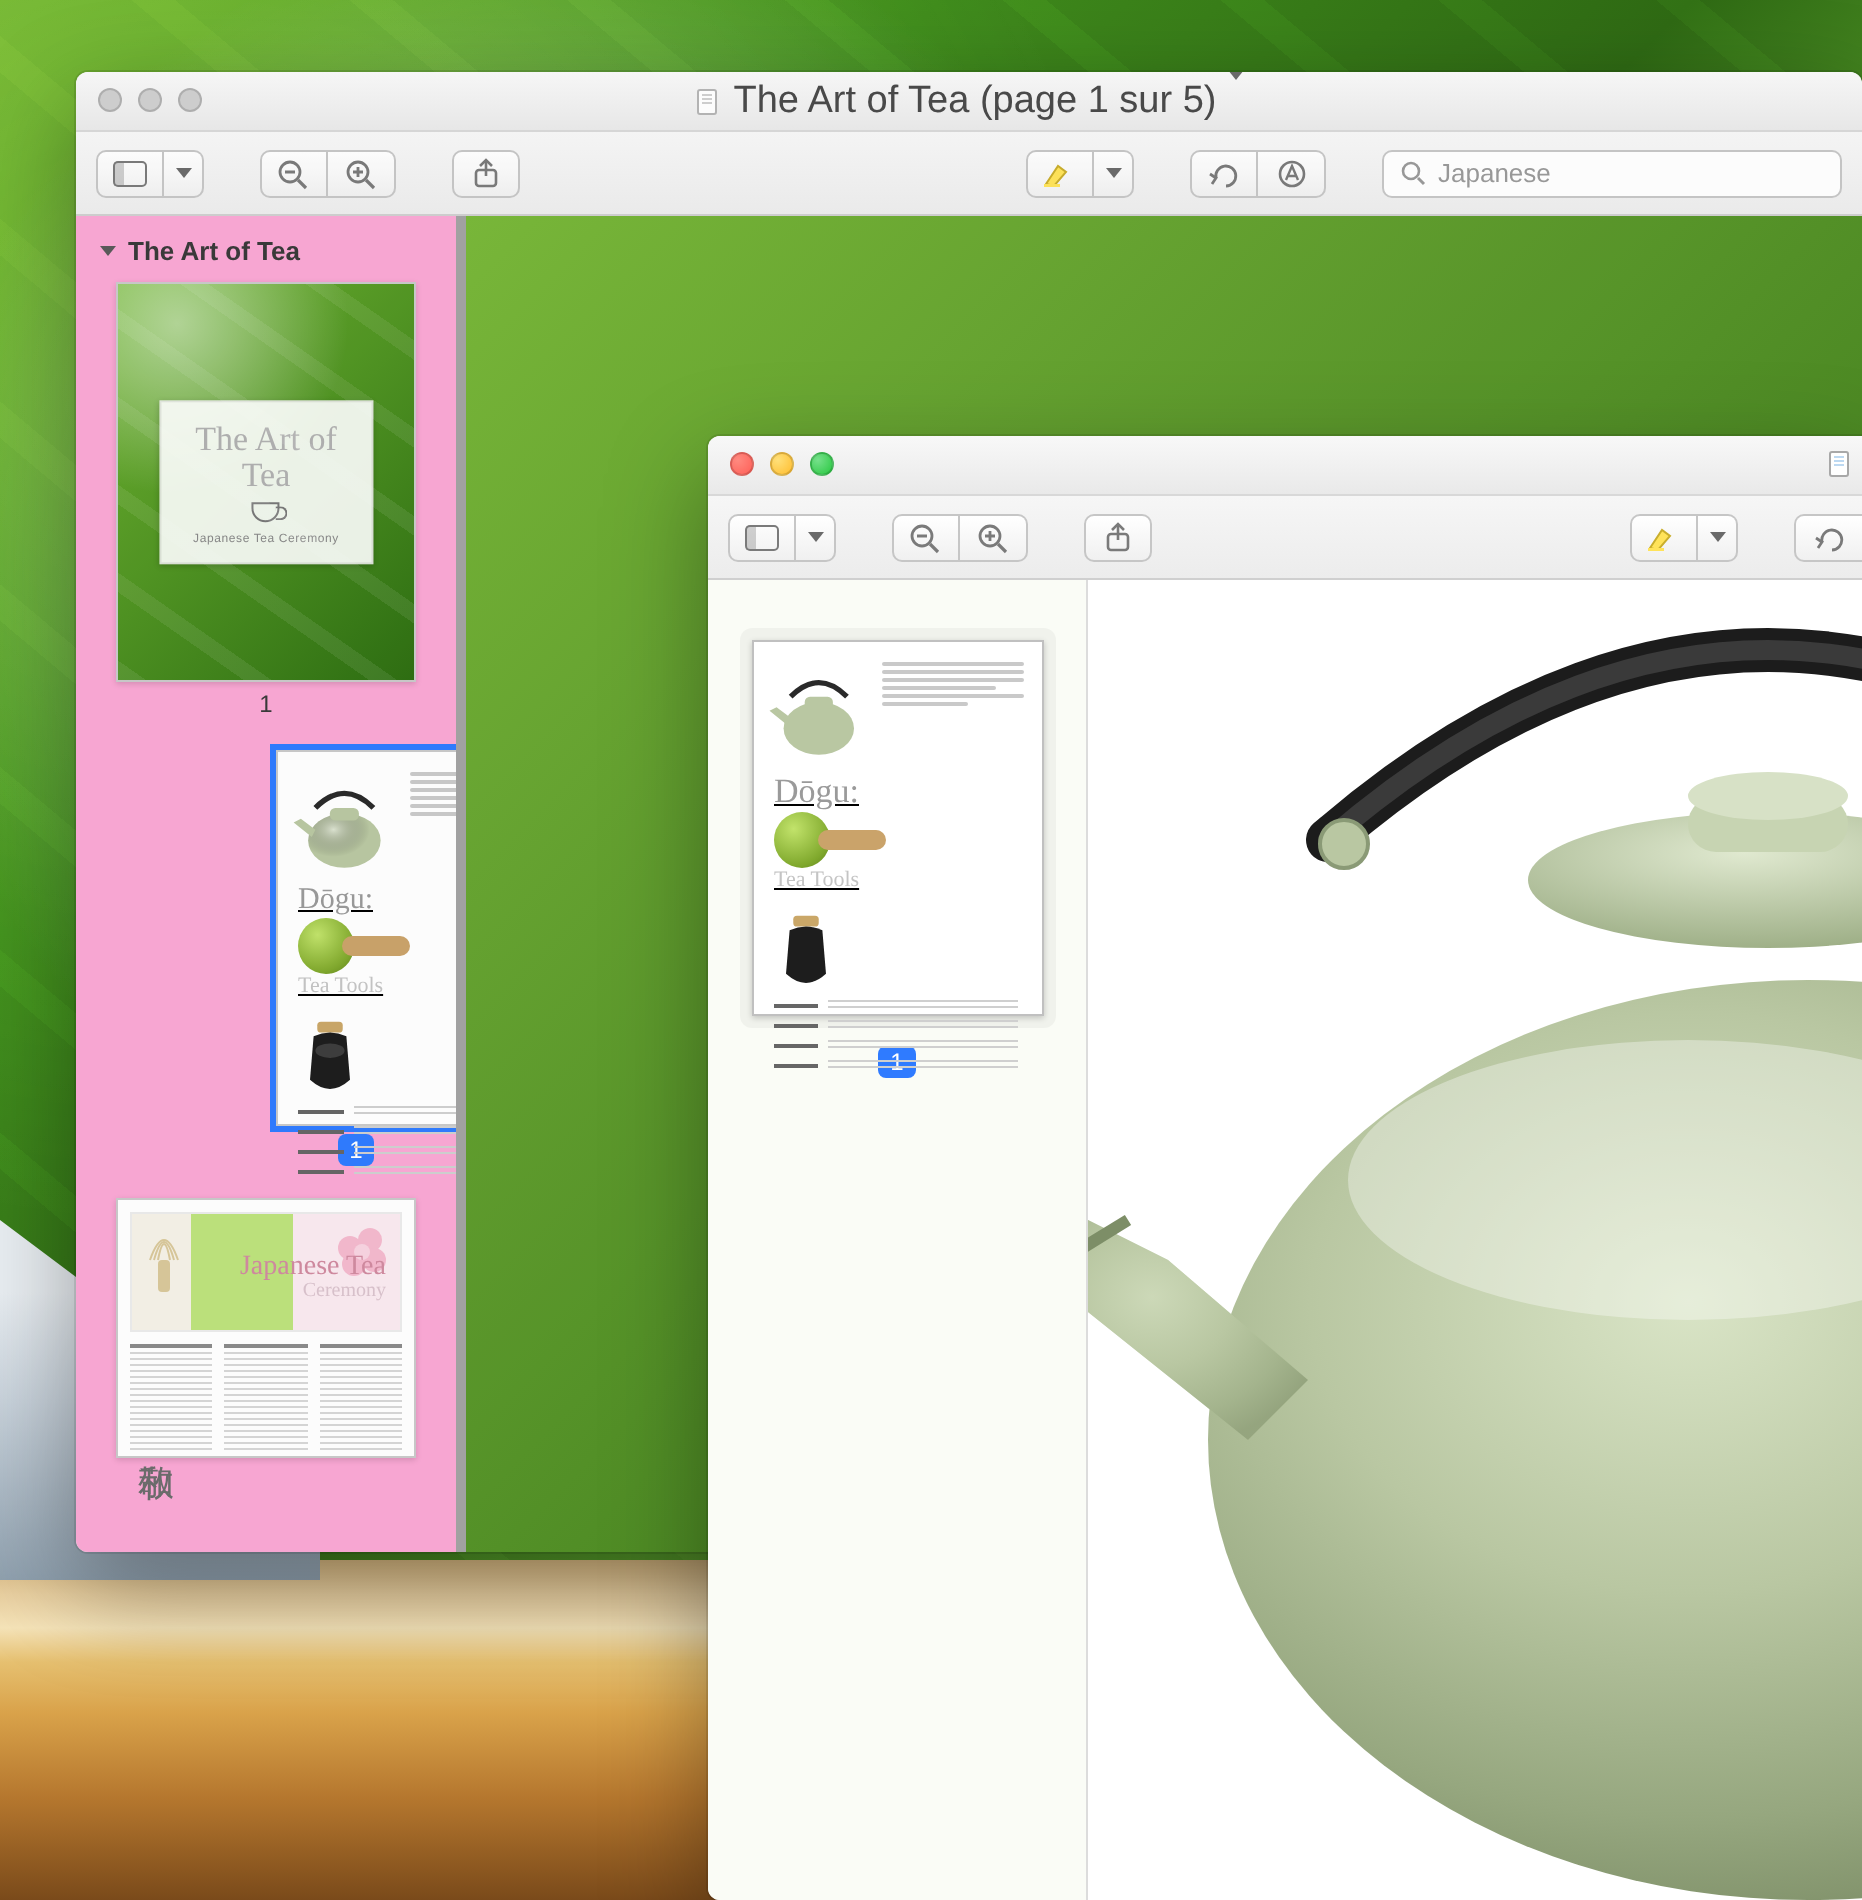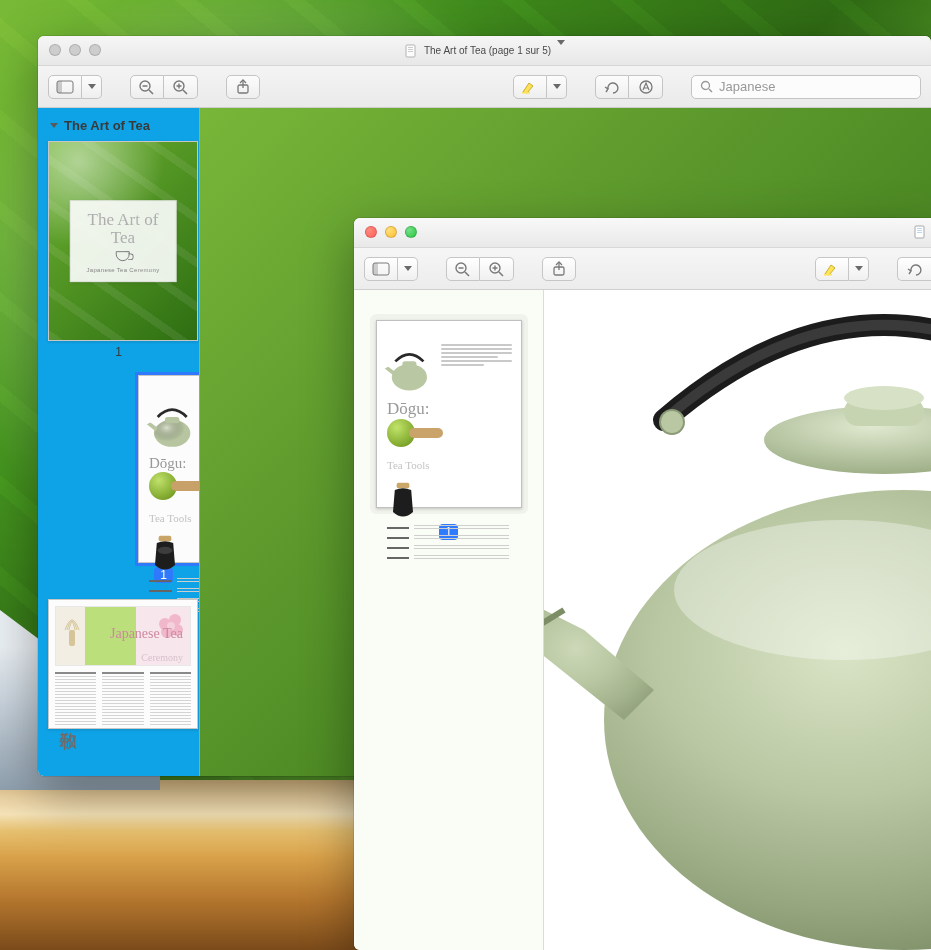--- a/index.html
+++ b/index.html
@@ -42,21 +42,21 @@
     box-shadow:0 18px 50px rgba(0,0,0,.35), 0 0 0 1px rgba(0,0,0,.1);
     overflow:hidden;
     display:flex; flex-direction:column;
   }
   .titlebar {
     height:30px;
     background:linear-gradient(#f8f8f8,#e9e9e9);
     border-bottom:1px solid #d8d8d8;
     display:flex; align-items:center; justify-content:center;
     position:relative;
-    font-size:10px; color:#4a4a4a;
+    font-size:19px; color:#4a4a4a;
   }
   .traffic { position:absolute; left:11px; top:8px; display:flex; gap:8px;}
   .tl-dot { width:12px; height:12px; border-radius:50%; border:0.5px solid rgba(0,0,0,.15);}
   .tl-close{background:radial-gradient(circle at 30% 30%, #ff8a80, #ff5f57);}
   .tl-min{background:radial-gradient(circle at 30% 30%, #ffe07a, #ffbd2e);}
   .tl-max{background:radial-gradient(circle at 30% 30%, #76e08b, #28c840);}
   .tl-dim{background:#cfcfcf;}
   .title-wrap{display:flex;align-items:center;gap:6px;}
   .title-wrap svg{flex:0 0 auto;}
   .title-caret{color:#9a9a9a;}
@@ -85,21 +85,21 @@
   .flex{flex:1;}
   .search{
     flex:1; max-width:230px; height:24px; border:1px solid #c6c6c6; border-radius:5px;
     background:#fff; display:flex;align-items:center; padding:0 8px; color:#9a9a9a; gap:6px;
     font-size:13px;
   }
 
   
   .win-body{flex:1; display:flex; min-height:0;}
   .sidebar{
-    width:162px; background:#0ea5e9; border-right:1px solid #a3a3a3;
+    width:195px; background:#f9a8d4; border-right:5px solid #a3a3a3;
     overflow:auto; padding:8px 10px 20px;
   }
   .sb-head{display:flex;align-items:center;gap:6px;font-size:13px;font-weight:600;color:#3a3a3a;margin:2px 2px 8px;}
   .thumb{ width:150px; margin:0 auto 4px; border:1px solid #c9c9c9; box-shadow:0 1px 3px rgba(0,0,0,.15); background:#fff;}
   .thumb.tall{height:200px;}
   .thumb.mid{height:188px;}
   .thumb-label{ text-align:center; font-size:12px; color:#3a3a3a; margin-bottom:16px;}
   .thumb.selected{outline:3px solid #2f7bff;}
   .badge{display:inline-block; background:#2f7bff; color:#fff; border-radius:4px; padding:0 6px; font-size:12px; line-height:16px;}
   .thumb-container { position:relative; width:fit-content; margin:0 auto;}
@@ -116,42 +116,42 @@
     background: repeating-linear-gradient(35deg, rgba(255,255,255,0.08) 0 8px, rgba(0,0,0,0) 8px 36px);
   }
   .cover-card{ position:absolute; left:50%; top:50%; transform:translate(-50%,-50%);
     width:72%; background:rgba(255,255,255,.9); border:1px solid rgba(0,0,0,.08);
     box-shadow:0 1px 3px rgba(0,0,0,.2); padding:10px 6px 8px; text-align:center;}
   .cover-card h1{ font-family:"Georgia", serif; color:#b0b0b0; font-weight:400; font-size:17px; line-height:1.05;}
   .cover-card .sub{ font-size:6px; color:#888; margin-top:6px; letter-spacing:.3px;}
   .cover-card .teacup{ width:14px;height:10px;border:1px solid #777;border-radius:0 0 8px 8px;margin:4px auto 2px;position:relative;}
   .cover-card .teacup::after{content:"";position:absolute;right:-5px;top:1px;width:5px;height:5px;border:1px solid #777;border-left:none;border-radius:0 6px 6px 0;}
 
-  .art-dogu{position:relative;height:100%;padding:21px 6px;font-size:0;}
+  .art-dogu{position:relative;height:100%;padding:8px 6px;font-size:0;text-decoration:underline;}
   .art-dogu .kettle{width:40%;}
   .art-dogu .txt{display:inline-block;vertical-align:top;width:54%;margin-left:4%;}
   .art-dogu .txt .line{height:2px;background:#c9c9c9;margin:2px 0;border-radius:1px;}
   .art-dogu h2{font-family:Georgia,serif;color:#9a9a9a;font-size:15px;font-weight:400;margin:4px 0 0 4px;}
-  .art-dogu h3{font-family:Georgia,serif;color:#c4c4c4;font-size:11px;font-weight:400;margin:12px 0 4px 4px;}
+  .art-dogu h3{font-family:Georgia,serif;color:#c4c4c4;font-size:11px;font-weight:400;margin:0 0 4px 4px;}
   .art-dogu .matcha{display:inline-block;width:28px;height:28px;border-radius:50%;
     background:radial-gradient(circle at 35% 30%, #c2e36b, #7fa82c 70%, #5d7e1d);vertical-align:middle;margin-left:4px;}
   .art-dogu .spoon{display:inline-block;width:34px;height:10px;background:#caa36a;border-radius:6px;vertical-align:middle;margin-left:-6px;}
   .art-dogu .jar{width:28px;height:40px;margin:6px 0 0 6px;}
   .art-dogu .rows{margin-top:4px;}
   .art-dogu .rows .r{height:7px;margin:3px 4px;}
   .art-dogu .rows .r::before{content:"";display:inline-block;width:18%;height:2px;background:#666;vertical-align:top;margin-top:2px;}
   .art-dogu .rows .r::after{content:"";display:inline-block;width:76%;height:5px;margin-left:4%;
     background:repeating-linear-gradient(#cfcfcf 0 1px, transparent 1px 3px);}
 
   .art-jtea{position:relative;height:100%;padding:6px;}
   .art-jtea .band{height:52%;background:linear-gradient(90deg,#f4f0e6 0 22%, #bde27c 22% 60%, #f9e9ef 60% 100%);border:1px solid #eaeaea;}
   .art-jtea .whisk{position:absolute;left:12px;top:8px;width:22px;height:40px;}
   .art-jtea .flower{position:absolute;right:10px;top:10px;width:32px;height:32px;}
   .art-jtea h2{font-family:Georgia,serif;color:#d08aa0;font-size:14px;font-weight:400;position:absolute;right:14px;top:26px;margin-left:27px;}
-  .art-jtea h3{font-family:Georgia,serif;color:#d9c2cc;font-size:10px;font-weight:400;position:absolute;right:14px;top:52px;}
+  .art-jtea h3{font-family:Georgia,serif;color:#d9c2cc;font-size:10px;font-weight:400;position:absolute;right:14px;top:40px;}
   .art-jtea .cols{position:absolute;left:6px;bottom:0;right:6px;height:44%;display:flex;gap:6px;}
   .art-jtea .col{flex:1;}
   .art-jtea .col .hline{height:2px;background:#8a8a8a;margin-bottom:2px;}
   .art-jtea .col .body{height:calc(100% - 6px);background:repeating-linear-gradient(#d6d6d6 0 1px, transparent 1px 3px);}
   .kanji{position:absolute;left:10px;bottom:10px;font-size:18px;line-height:1;color:#6c6c6c;writing-mode:vertical-rl;}
 
   
   .doc-main{flex:1;background:#fff;display:flex;justify-content:center;align-items:flex-start;overflow:hidden;}
   .kettle-big{width:100%;height:100%;}
 

